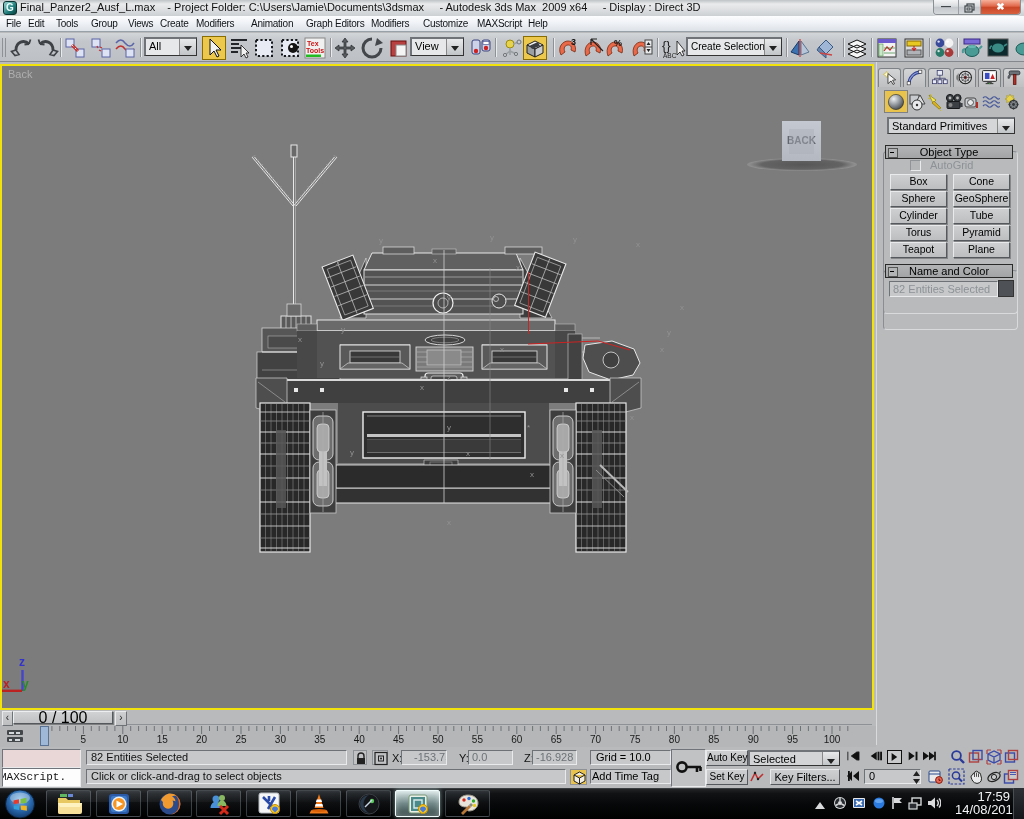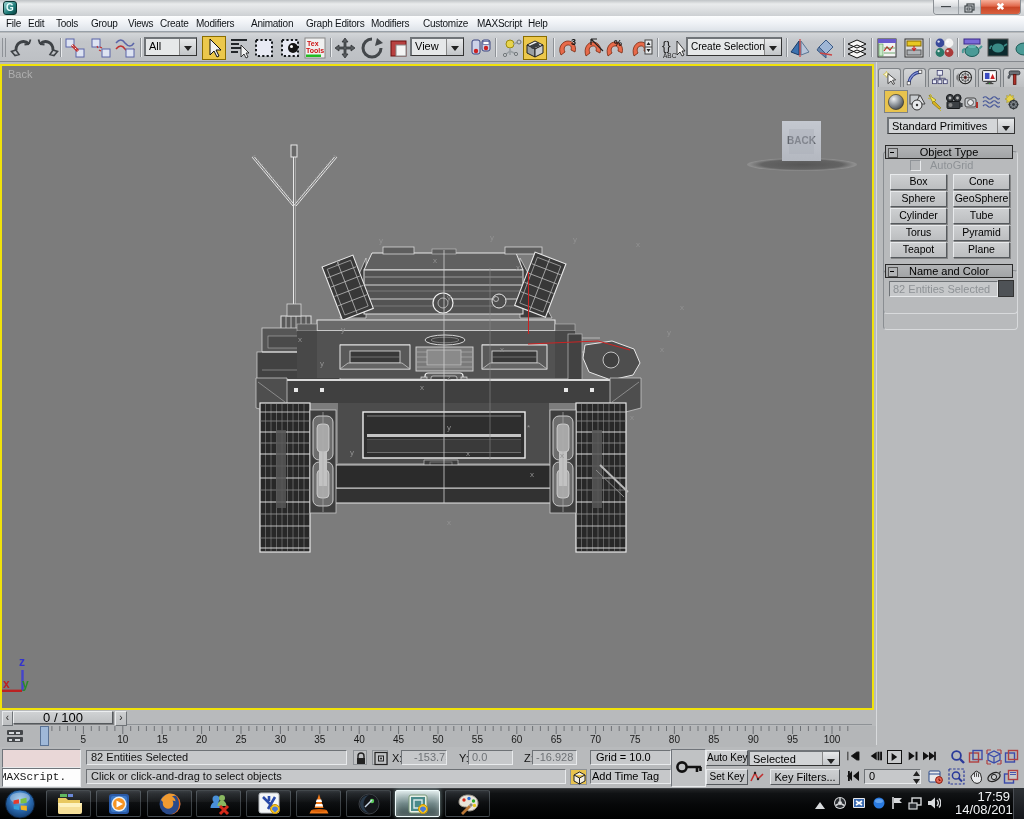--- a/index.html
+++ b/index.html
@@ -44,37 +44,38 @@
   .picon{position:absolute;width:18px;height:18px;}
   .rollhdr{position:absolute;height:14px;background:linear-gradient(180deg,#b2b4b6,#a2a4a6);border:1px solid #2a2a2a;box-sizing:border-box;font-size:11px;color:#000;text-align:center;line-height:12px;}
   .rminus{position:absolute;left:2px;top:2px;width:8px;height:8px;background:#b2b4b6;border:1px solid #555;}
   .rminus:after{content:"";position:absolute;left:1px;top:3px;width:4px;height:1px;background:#000;}
   .pb{position:absolute;width:57px;height:16px;background:linear-gradient(180deg,#cdcfd1,#bcbec0);border:1px solid #55595d;border-top-color:#e8eaec;border-left-color:#e8eaec;box-sizing:border-box;font-size:10.5px;color:#000;text-align:center;line-height:13px;box-shadow:1px 1px 0 rgba(40,40,40,.35);}
   
   #timeslider{left:0;top:710px;width:876px;height:16px;background:#b8babc;}
   #trackbar{left:0;top:726px;width:876px;height:21px;background:#b4b6b8;}
   #statusbar{left:0;top:747px;width:1024px;height:41px;background:#b8babc;}
   .tsbtn{position:absolute;top:1px;height:13px;background:linear-gradient(180deg,#cdcfd1,#bcbec0);border:1px solid #6e7276;border-top-color:#e8eaec;border-left-color:#e8eaec;font-size:10px;color:#222;text-align:center;line-height:12px;}
-  .tsthumb{position:absolute;left:13px;top:1px;width:100px;height:13px;background:linear-gradient(180deg,#d0d2d4,#bfc1c3);border:1px solid #55595d;border-top-color:#eceeef;border-left-color:#eceeef;box-sizing:border-box;font-size:13px;color:#000;text-align:center;line-height:11px;box-shadow:1px 1px 0 rgba(40,40,40,.4);}
+  .tsthumb{position:absolute;left:13px;top:1px;width:100px;height:13px;background:linear-gradient(180deg,#d0d2d4,#bfc1c3);border:1px solid #55595d;border-top-color:#eceeef;border-left-color:#eceeef;box-sizing:border-box;font-size:16px;color:#000;text-align:center;line-height:11px;box-shadow:1px 1px 0 rgba(40,40,40,.4);}
   .sfield{position:absolute;background:#c6c8ca;border:1px solid #6e7276;border-bottom-color:#e8eaec;border-right-color:#e8eaec;box-sizing:border-box;font-size:11px;color:#111;line-height:13px;white-space:nowrap;overflow:hidden;}
   .sbtn{position:absolute;background:#c0c2c4;border:1px solid #8e9296;box-sizing:border-box;}
   .slbl{position:absolute;font-size:11px;color:#111;}
   .keybtn{position:absolute;background:linear-gradient(180deg,#cdcfd1,#bcbec0);border:1px solid #55595d;border-top-color:#e8eaec;border-left-color:#e8eaec;box-sizing:border-box;font-size:11px;color:#000;text-align:center;line-height:14px;}
   .pbk{position:absolute;width:14px;height:12px;}
   
   #taskbar{left:0;top:788px;width:1024px;height:31px;background:linear-gradient(180deg,#26282a 0%,#101214 18%,#060708 55%,#000 100%);}
   .tka{position:absolute;top:2px;width:45px;height:27px;background:linear-gradient(180deg,rgba(120,130,140,.25),rgba(40,45,50,.2) 45%,rgba(5,6,8,.3));border:1px solid rgba(150,160,170,.35);border-radius:2px;box-sizing:border-box;}
   .tka svg{position:absolute;left:9px;top:0px;width:26px;height:26px;}
   .tka-act{background:linear-gradient(180deg,rgba(235,250,250,.9),rgba(170,205,205,.65) 50%,rgba(100,135,135,.5));border-color:rgba(240,252,252,1);box-shadow:0 0 5px rgba(210,245,245,.6),inset 0 0 6px rgba(255,255,255,.4);}
   .tkt{position:absolute;top:8px;width:14px;height:14px;}
 </style>
 </head>
 <body>
 <div class="abs" id="titlebar">
   <div class="abs" id="appicon">G</div>
+  <div class="abs" id="titletext">Final_Panzer2_Ausf_L.max&nbsp;&nbsp;&nbsp;&nbsp;- Project Folder: C:\Users\Jamie\Documents\3dsmax&nbsp;&nbsp;&nbsp;&nbsp;&nbsp;- Autodesk 3ds Max&nbsp; 2009 x64&nbsp;&nbsp;&nbsp;&nbsp;&nbsp;- Display : Direct 3D</div>
   <div class="abs" id="winbtns">
     <div class="wb" style="flex:0 0 24px">
         <span>—</span>
       </div>
     <div class="wb" style="flex:0 0 21px">
         <svg style="position:absolute;left:5px;top:2.5px" width="11" height="10" viewBox="0 0 11 10">
           <rect x="3" y="1" width="7" height="6" fill="none" stroke="#3d4347" stroke-width="1.2"></rect>
           <rect x="1" y="3" width="7" height="6" fill="#dfe2e5" stroke="#3d4347" stroke-width="1.2"></rect>
           <rect x="3" y="5" width="3" height="2" fill="none" stroke="#3d4347" stroke-width="1"></rect>
         </svg>

